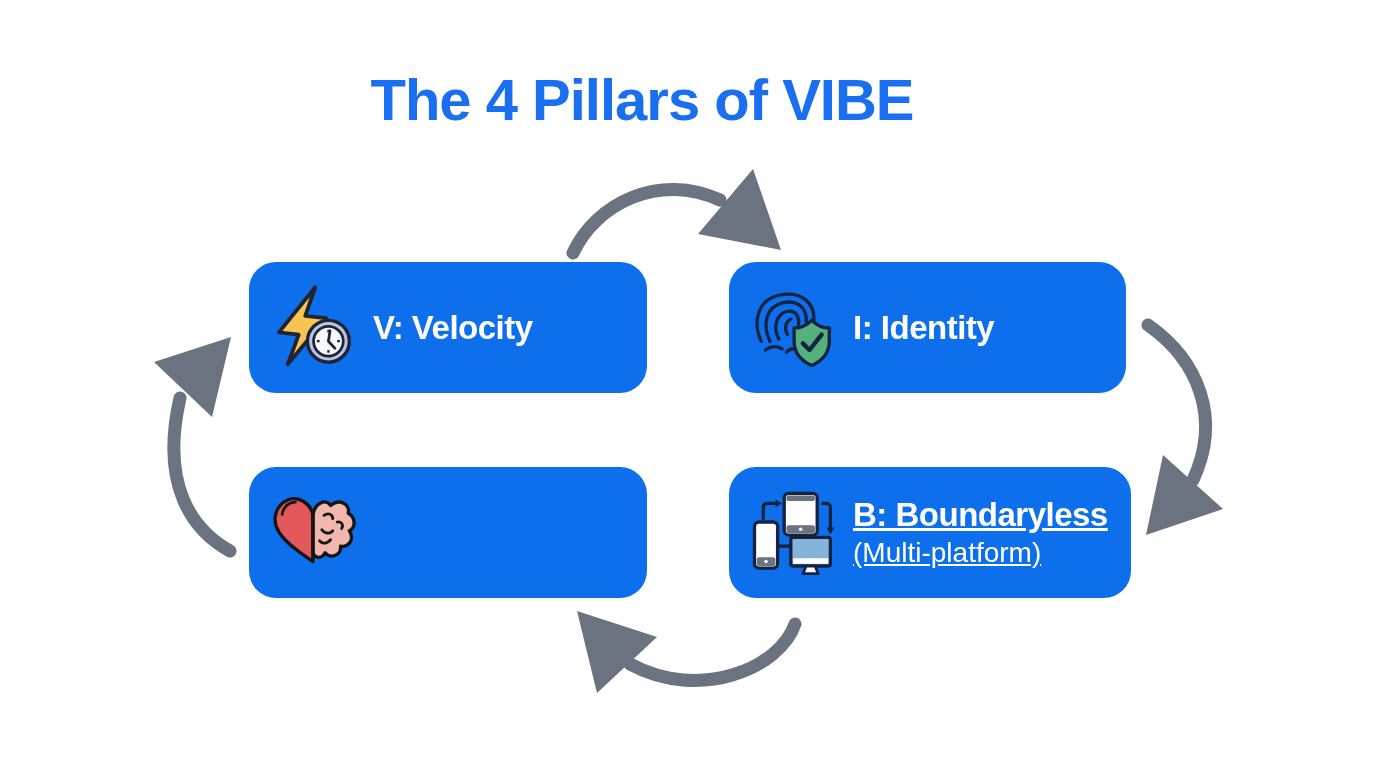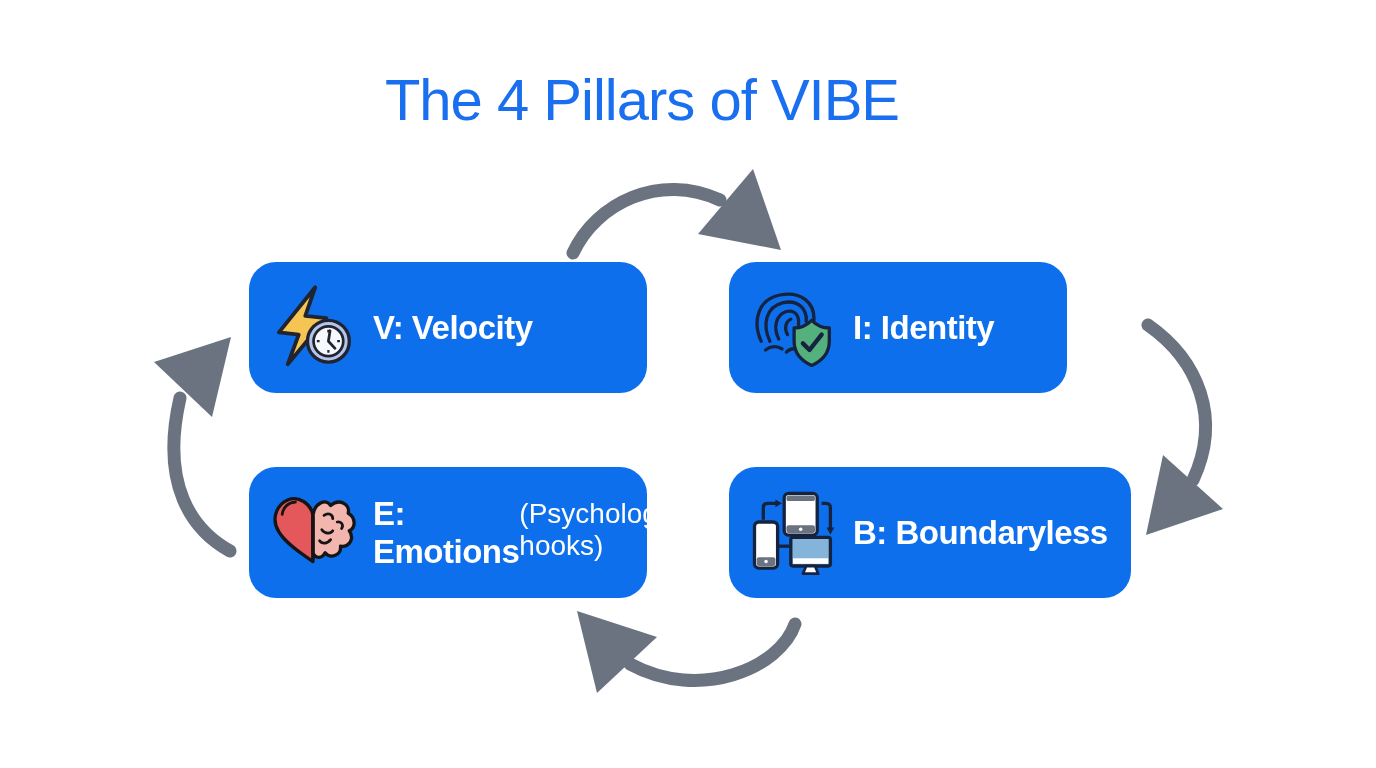--- a/index.html
+++ b/index.html
@@ -17,21 +17,21 @@
   .canvas{
     position:relative;
     width:1376px;height:768px;
     background:var(--bg);
   }
   .page-title{
     position:absolute;
     top:66px;left:0;width:1284px;
     text-align:center;
     font-size:58px;
-    font-weight:400;
+    font-weight:700;
     letter-spacing:-1px;
     color:var(--title-blue);
   }
   .arrows{
     position:absolute;inset:0;
     width:1376px;height:768px;
     pointer-events:none;
   }
   .arrows path.curve{
     fill:none;
@@ -45,30 +45,30 @@
     height:131px;
     background:var(--card-blue);
     border-radius:27px;
     display:flex;
     align-items:center;
     padding-left:20px;
     gap:16px;
     color:#ffffff;
   }
   .pos-tl{left:249px;top:262px;width:398px;}
-  .pos-tr{left:729px;top:262px;width:338px;}
+  .pos-tr{left:729px;top:262px;width:397px;}
   .pos-bl{left:249px;top:467px;width:398px;}
-  .pos-br{left:729px;top:467px;width:402px;}
+  .pos-br{left:729px;top:467px;width:402px;text-decoration:underline;}
   .card .icon{
     width:88px;height:92px;
     flex:0 0 88px;
     display:flex;align-items:center;justify-content:center;
   }
   .card .icon svg{width:88px;height:92px;}
-  .card .txt{display:flex;flex-direction:row;line-height:1.15;}
+  .card .txt{display:flex;flex-direction:column;line-height:1.15;}
   .card .heading{
     font-size:33px;
     font-weight:800;
     letter-spacing:-0.5px;
   }
   .card .subtitle{
     font-size:28px;
     font-weight:400;
     margin-top:3px;
   }
@@ -142,24 +142,20 @@
         <path d="M 40 24 C 41 13, 52 8, 56 15 C 64 8, 74 14, 72 22 C 79 26, 79 35, 73 38 C 78 45, 73 53, 65 52 C 66 60, 56 64, 51 58 C 48 64, 42 63, 40 58 Z" fill="#f3b6ae" stroke="#151515" stroke-width="3" stroke-linejoin="round"></path>
         <g fill="none" stroke="#151515" stroke-width="2.5" stroke-linecap="round">
           <path d="M 50 24 C 54 21, 58 23, 58 27"></path>
           <path d="M 62 30 C 66 29, 68 33, 66 36"></path>
           <path d="M 48 37 C 51 41, 56 41, 58 38"></path>
           <path d="M 56 46 C 53 50, 48 50, 46 47"></path>
         </g>
         <path d="M 40 24 L 40 64" stroke="#151515" stroke-width="3"></path>
       </svg>
     </span>
-    <div class="txt">
-      <div class="heading">E: Emotions</div>
-      <div class="subtitle">(Psychological hooks)</div>
-    </div>
   </div>
 
   <div class="card pos-br">
     <span class="icon">
       <svg viewBox="0 0 80 80">
         <g fill="none" stroke="#16233f" stroke-width="3">
           <path d="M 13 28 L 13 17 Q 13 13 17 13 L 25 13"></path>
           <path d="M 66 13 L 70 13 Q 74 13 74 17 L 74 37"></path>
           <path d="M 26 52 L 37 52"></path>
         </g>
@@ -172,16 +168,17 @@
         <rect x="5" y="30" width="21" height="42" rx="4" fill="#ffffff" stroke="#16233f" stroke-width="3"></rect>
         <rect x="7" y="62" width="17" height="8" rx="2" fill="#6b7280"></rect>
         <circle cx="15.5" cy="66" r="1.6" fill="#ffffff"></circle>
         <rect x="38" y="44" width="36" height="26" rx="2" fill="#84b4da" stroke="#16233f" stroke-width="3"></rect>
         <rect x="40" y="63" width="32" height="5" fill="#ffffff"></rect>
         <path d="M 52 70 L 60 70 L 63 77 L 49 77 Z" fill="#ffffff" stroke="#16233f" stroke-width="2.5" stroke-linejoin="round"></path>
       </svg>
     </span>
     <div class="txt">
       <div class="heading">B: Boundaryless</div>
+      <div class="subtitle">(Multi-platform)</div>
     </div>
   </div>
 
 </div>
 
 </body></html>

